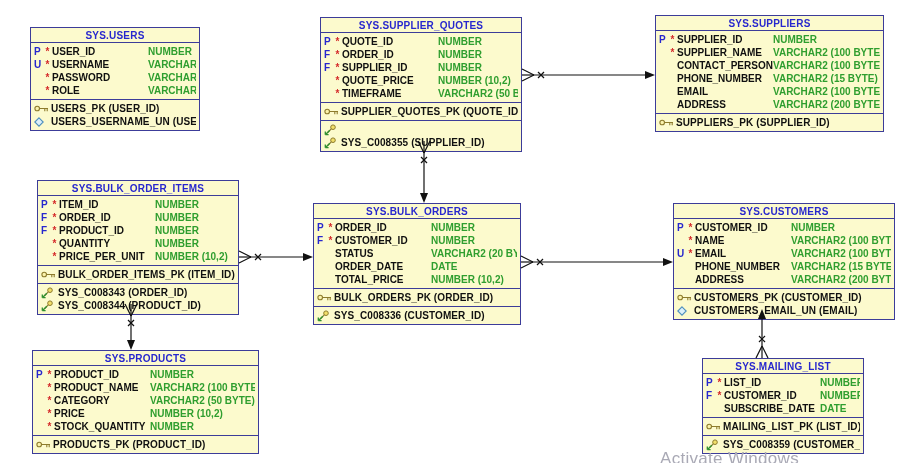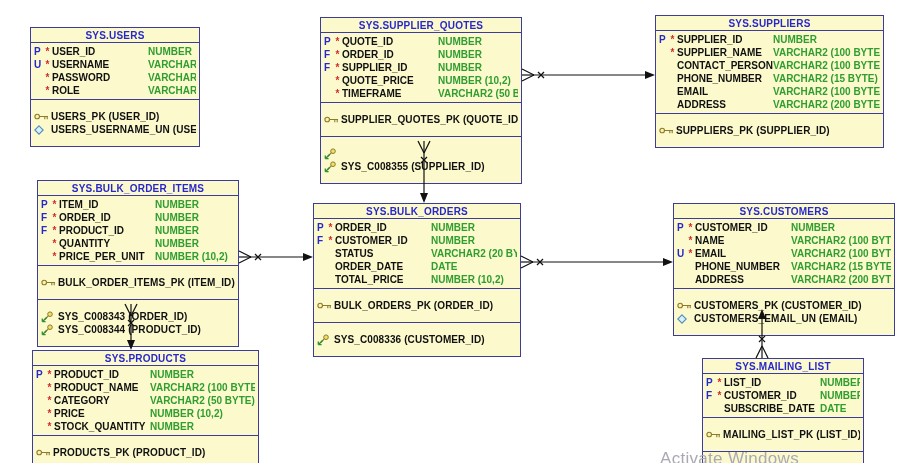--- a/index.html
+++ b/index.html
@@ -28,21 +28,21 @@
   .t-header{
     text-align:center;
     color:var(--hdr-text);
     font-size:10px;font-weight:bold;
     padding:2px 2px 1px 2px;
     border-bottom:1.2px solid var(--tbl-border);
     letter-spacing:.2px;
     white-space:nowrap;overflow:hidden;
   }
   .t-cols{padding:2px 0;}
-  .t-keys,.t-fks{border-top:1.2px solid var(--tbl-border);padding:10px 0;}
+  .t-keys,.t-fks{border-top:1.2px solid var(--tbl-border);padding:2px 0;}
   .row{
     display:flex;align-items:center;height:13px;line-height:13px;
     padding:0 3px;white-space:nowrap;overflow:hidden;
   }
   .flag{flex:0 0 9px;color:var(--flag-blue);}
   .req{flex:0 0 9px;color:var(--star-red);text-align:center;}
   .cname{flex:0 0 96px;overflow:hidden;}
   .ctype{flex:1;color:var(--type-green);overflow:hidden;}
   .krow .icon{flex:0 0 17px;display:flex;align-items:center;}
   .klabel{flex:1;overflow:hidden;letter-spacing:.1px;}

